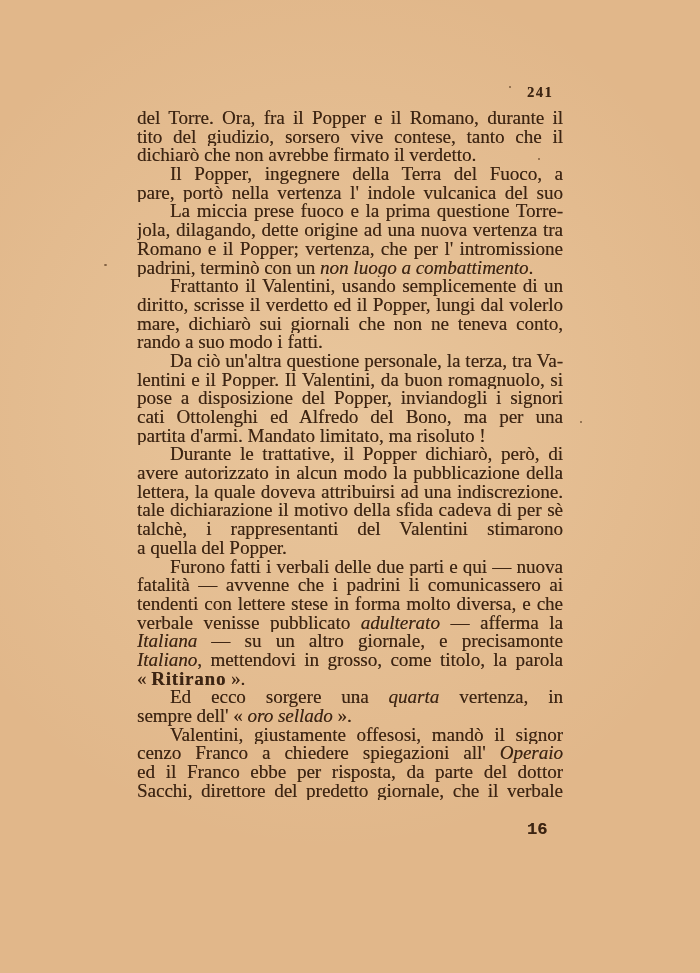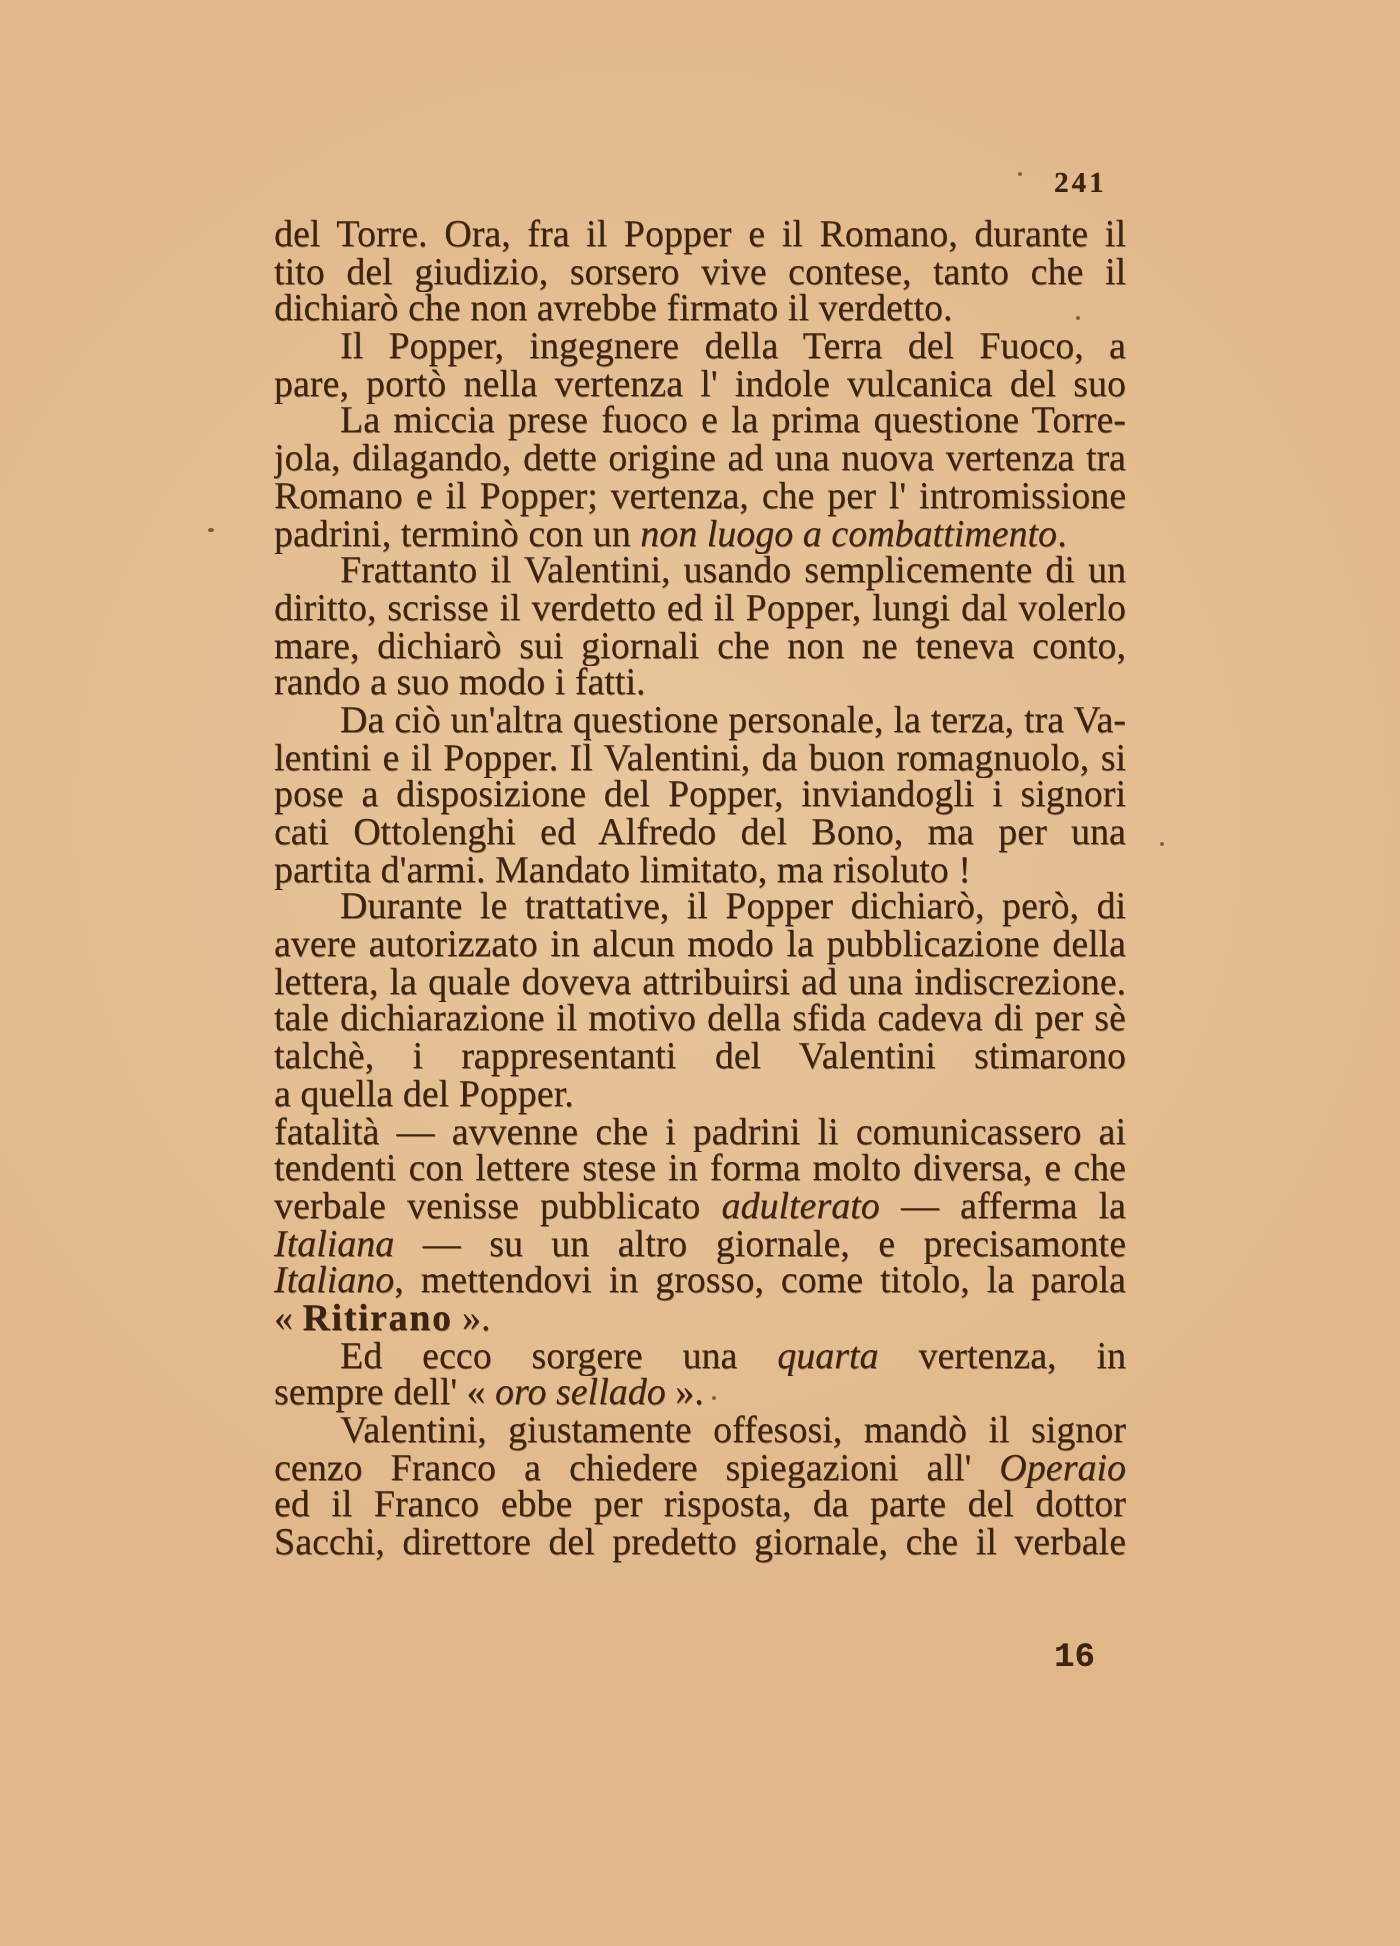--- a/index.html
+++ b/index.html
@@ -88,20 +88,21 @@
       <div class="line j"><span>lentini e il Popper. Il Valentini, da buon romagnuolo, si</span></div>
       <div class="line j"><span>pose a disposizione del Popper, inviandogli i signori avvo-</span></div>
       <div class="line j"><span>cati Ottolenghi ed Alfredo del Bono, ma per una semplice</span></div>
       <div class="line l"><span>partita d'armi. Mandato limitato, ma risoluto !</span></div>
       <div class="line j ind"><span>Durante le trattative, il Popper dichiarò, però, di non</span></div>
       <div class="line j"><span>avere autorizzato in alcun modo la pubblicazione della sua</span></div>
       <div class="line j"><span>lettera, la quale doveva attribuirsi ad una indiscrezione. Con</span></div>
       <div class="line j"><span>tale dichiarazione il motivo della sfida cadeva di per sè stesso;</span></div>
       <div class="line j"><span>talchè, i rappresentanti del Valentini stimarono opportuno</span></div>
       <div class="line l"><span>a quella del Popper.</span></div>
+      <div class="line j ind"><span>Furono fatti i verbali delle due parti e qui — nuova</span></div>
       <div class="line j"><span>fatalità — avvenne che i padrini li comunicassero ai con-</span></div>
       <div class="line j"><span>tendenti con lettere stese in forma molto diversa, e che il</span></div>
       <div class="line j"><span>verbale venisse pubblicato </span><span class="it">adulterato</span><span> — afferma la </span><span class="it">Patria</span></div>
       <div class="line j"><span class="it">Italiana</span><span> — su un altro giornale, e precisamonte sull'</span><span class="it">Operaio</span></div>
       <div class="line j"><span class="it">Italiano</span><span>, mettendovi in grosso, come titolo, la parola</span></div>
       <div class="line l"><span>« </span><span class="bd">Ritirano</span><span> ».</span></div>
       <div class="line j ind"><span>Ed ecco sorgere una </span><span class="it">quarta</span><span> vertenza, in derivazione</span></div>
       <div class="line l"><span>sempre dell' « </span><span class="it">oro sellado</span><span> ».</span></div>
       <div class="line j ind"><span>Valentini, giustamente offesosi, mandò il signor Vin-</span></div>
       <div class="line j"><span>cenzo Franco a chiedere spiegazioni all' </span><span class="it">Operaio Italiano</span><span>,</span></div>

